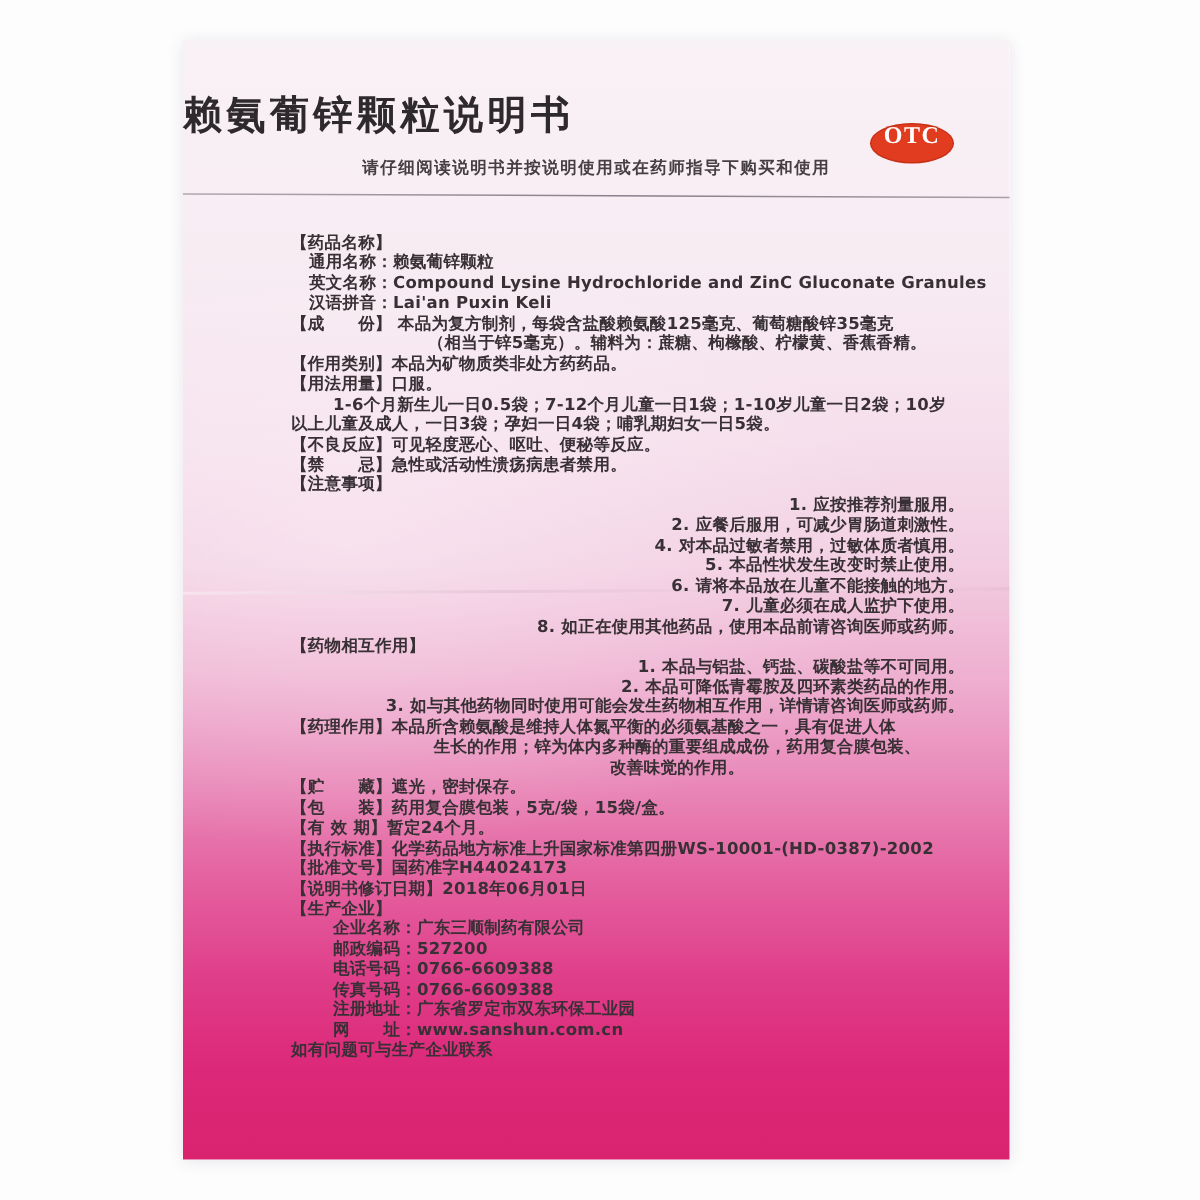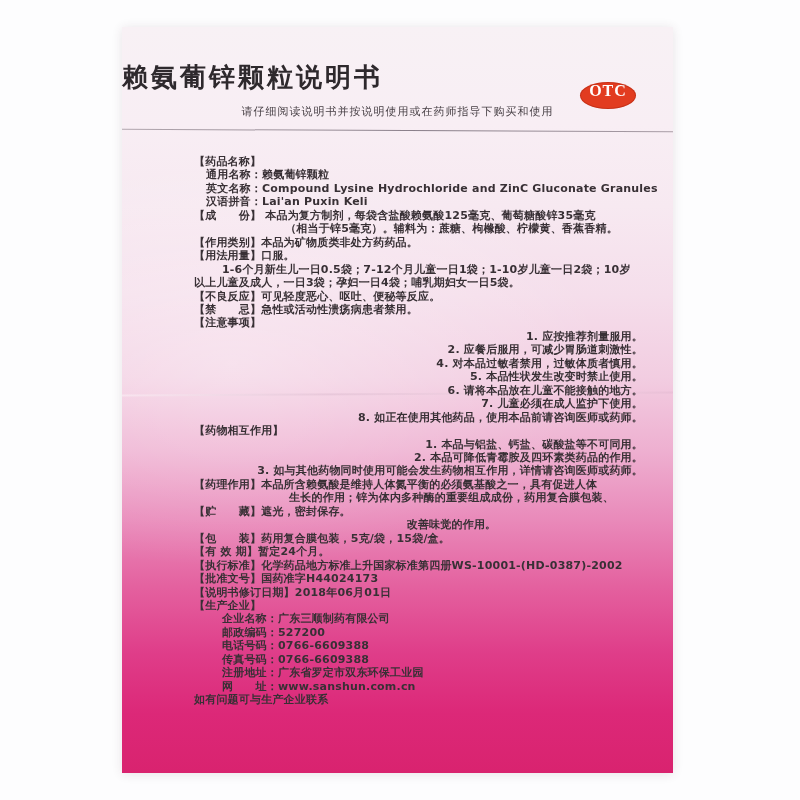--- a/index.html
+++ b/index.html
@@ -39,21 +39,21 @@
     color:#fff;font-family:"Liberation Serif",serif;font-weight:bold;
     font-size:16px;letter-spacing:1px;
   }
   .title{
     position:absolute;top:36px;left:0;width:100%;margin:0;
     text-align:left;font-size:26px;font-weight:bold;color:#2e292d;
     letter-spacing:3px;line-height:1.1;
   }
   .subtitle{
     position:absolute;top:77px;left:0;width:100%;
-    text-align:center;font-size:11px;font-weight:normal;color:#453e43;
+    text-align:center;font-size:11px;font-weight:bold;color:#453e43;
     letter-spacing:1px;
   }
   .fold-line{
     position:absolute;top:103px;left:0;width:100%;height:1px;
     background:linear-gradient(90deg,#b2a7af,#897e89 55%,#a99da6);
     transform:rotate(.25deg);
   }
   .crease{
     position:absolute;top:366px;left:0;width:100%;height:2px;opacity:.65;
     background:linear-gradient(90deg,rgba(255,255,255,.55),rgba(150,110,140,.20) 38%,rgba(255,255,255,.22) 80%,rgba(160,120,150,.15));
@@ -103,22 +103,22 @@
         <div class="line ind2">5. 本品性状发生改变时禁止使用。</div>
         <div class="line ind2">6. 请将本品放在儿童不能接触的地方。</div>
         <div class="line ind2">7. 儿童必须在成人监护下使用。</div>
         <div class="line ind2">8. 如正在使用其他药品，使用本品前请咨询医师或药师。</div>
         <div class="line">【药物相互作用】</div>
         <div class="line ind2">1. 本品与铝盐、钙盐、碳酸盐等不可同用。</div>
         <div class="line ind2">2. 本品可降低青霉胺及四环素类药品的作用。</div>
         <div class="line ind2">3. 如与其他药物同时使用可能会发生药物相互作用，详情请咨询医师或药师。</div>
         <div class="line">【药理作用】本品所含赖氨酸是维持人体氮平衡的必须氨基酸之一，具有促进人体</div>
         <div class="line ind4">生长的作用；锌为体内多种酶的重要组成成份，药用复合膜包装、</div>
+        <div class="line ind4">改善味觉的作用。</div>
         <div class="line">【贮　　藏】遮光，密封保存。</div>
-        <div class="line ind4">改善味觉的作用。</div>
         <div class="line">【包　　装】药用复合膜包装，5克/袋，15袋/盒。</div>
         <div class="line">【有 效 期】暂定24个月。</div>
         <div class="line">【执行标准】化学药品地方标准上升国家标准第四册WS-10001-(HD-0387)-2002</div>
         <div class="line">【批准文号】国药准字H44024173</div>
         <div class="line">【说明书修订日期】2018年06月01日</div>
         <div class="line">【生产企业】</div>
         <div class="line ind3">企业名称：广东三顺制药有限公司</div>
         <div class="line ind3">邮政编码：527200</div>
         <div class="line ind3">电话号码：0766-6609388</div>
         <div class="line ind3">传真号码：0766-6609388</div>

